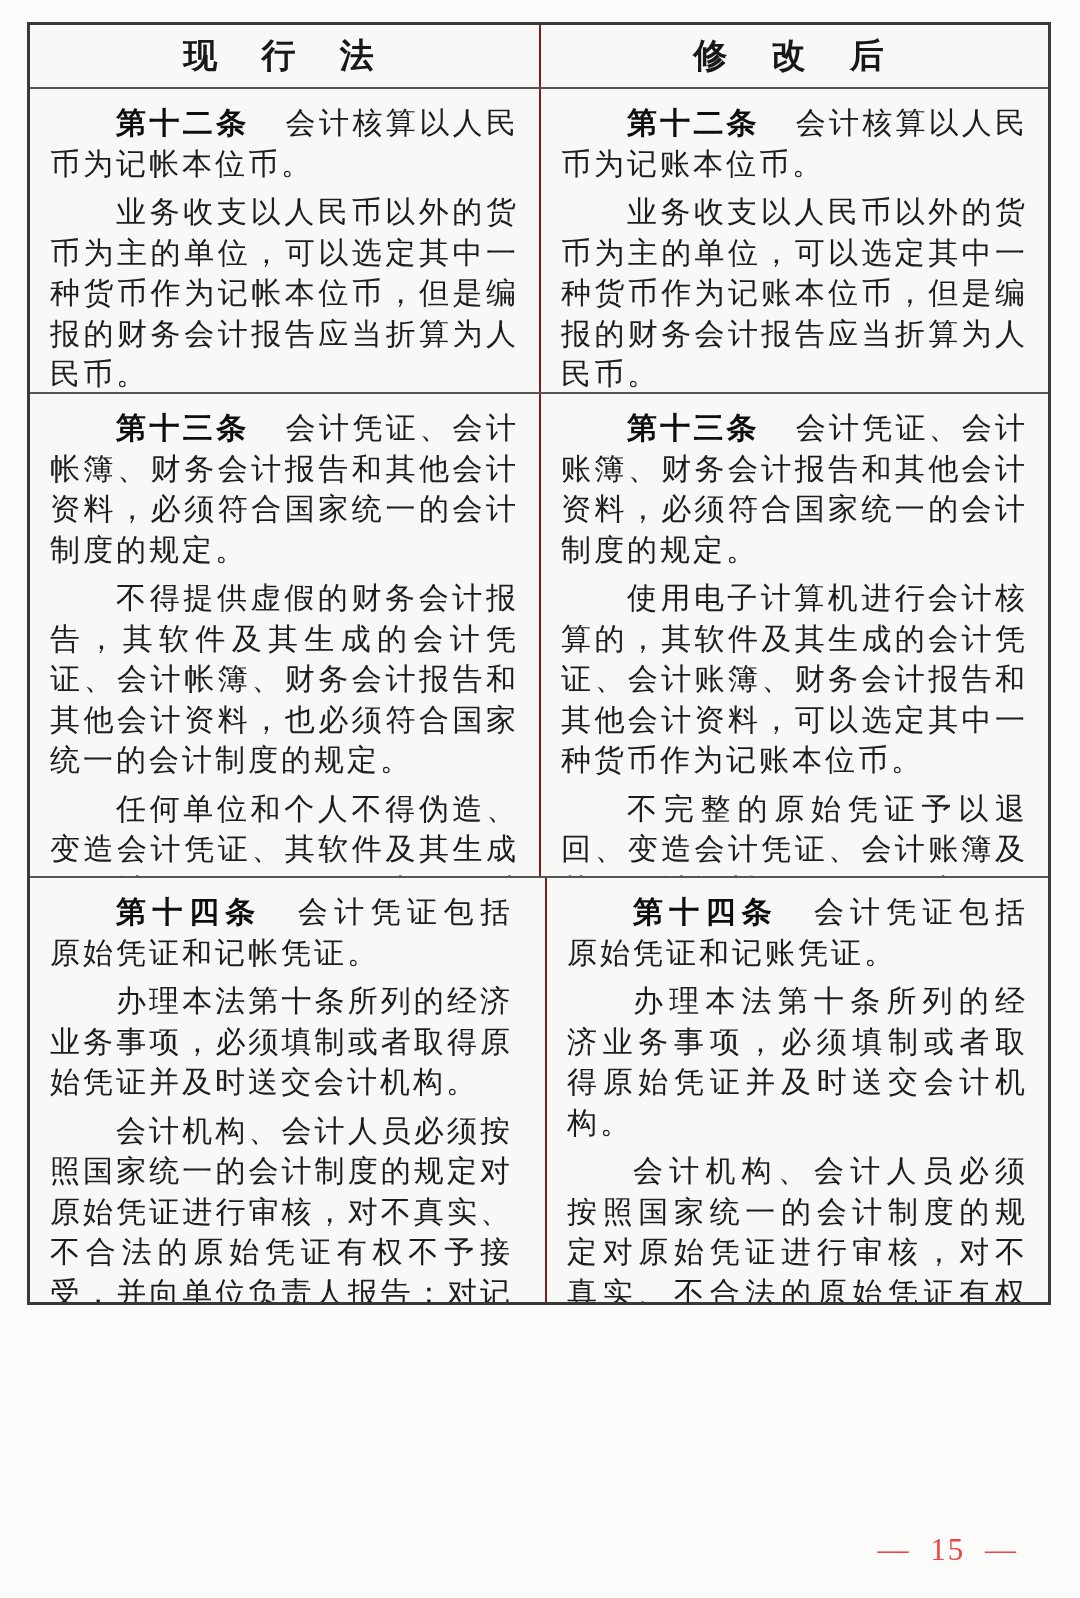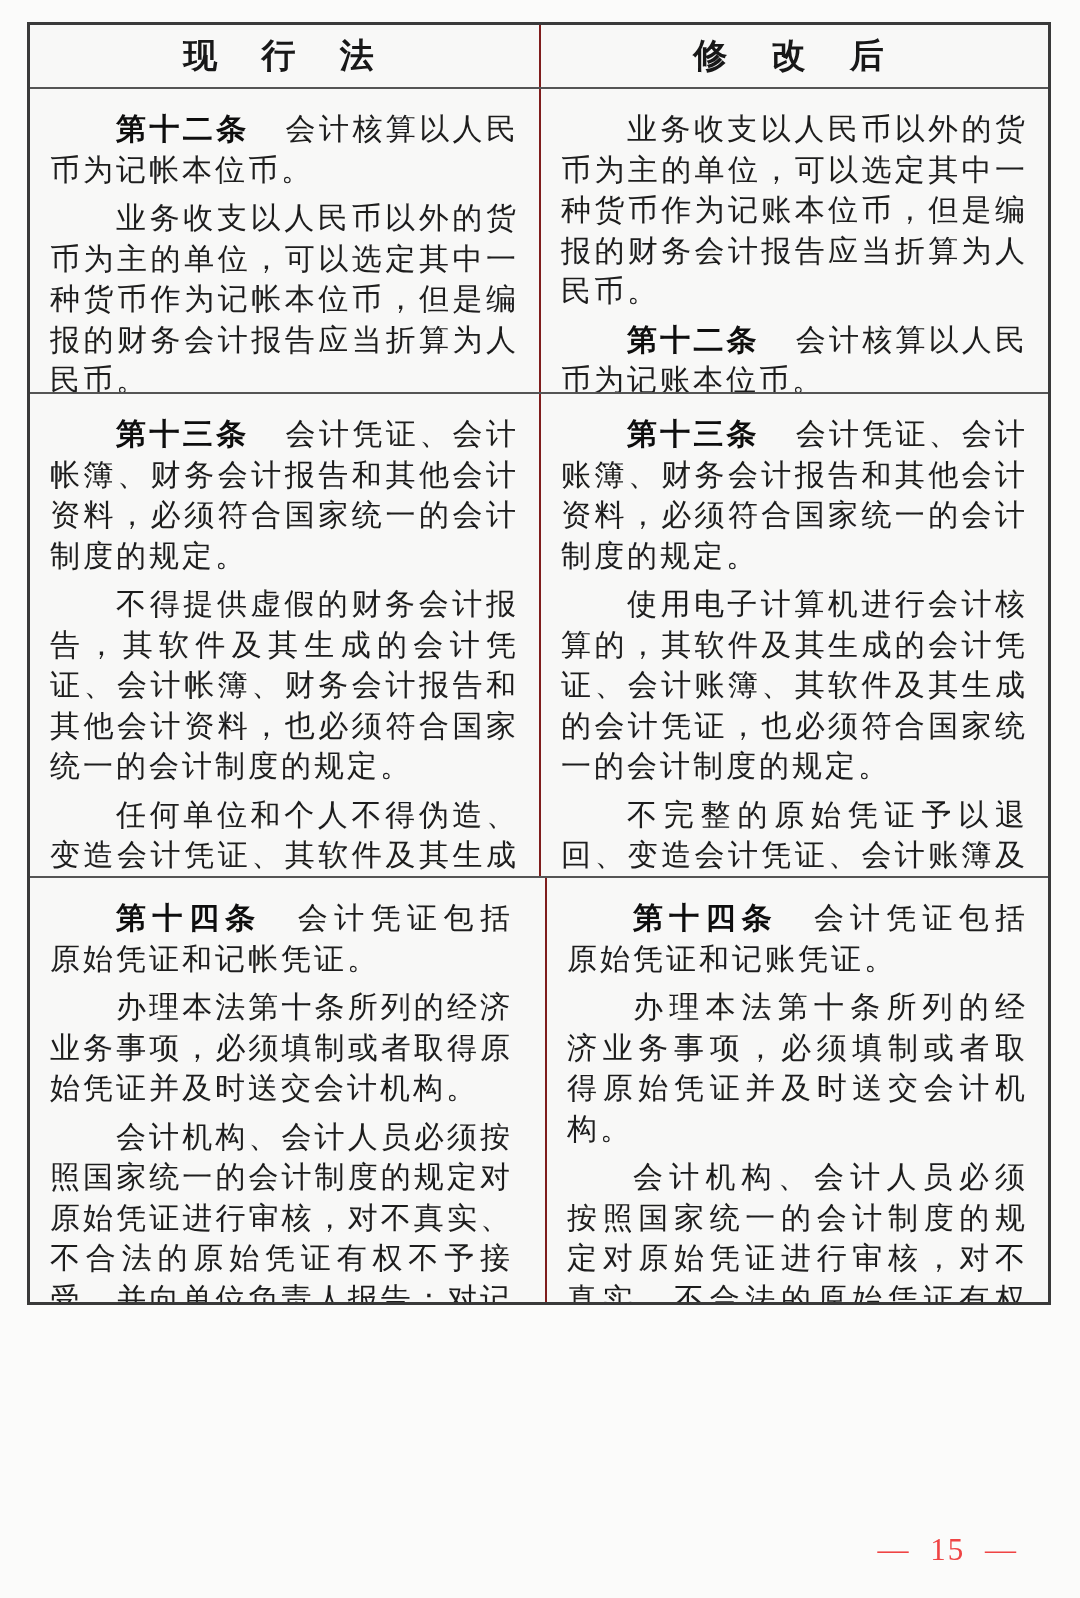--- a/index.html
+++ b/index.html
@@ -27,21 +27,21 @@
   .tr {
     display: flex;
     box-sizing: border-box;
     border-bottom: 2px solid #555;
     overflow: hidden;
   }
   .tr:last-child { border-bottom: none; }
   .td {
     width: 50%;
     box-sizing: border-box;
-    padding: 12px 12px;
+    padding: 6px 12px;
     overflow: hidden;
   }
   .td + .td { border-left: 2px solid #7f1d1d; }
   .row-head   { height: 64px; }
   .row-body-1 { height: 305px; }
   .row-body-2 { height: 484px; }
   .row-body-3 { height: 424px; gap: 12px; }
   .th {
     display: flex;
     align-items: center;
@@ -87,34 +87,34 @@
       <div class="td th">现行法</div>
       <div class="td th">修改后</div>
     </div>
 
     <div class="tr row-body-1">
       <div class="td">
         <p class="para"><b class="art">第十二条</b><span>会计核算以人民币为记帐本位币。</span></p>
         <p class="para">业务收支以人民币以外的货币为主的单位，可以选定其中一种货币作为记帐本位币，但是编报的财务会计报告应当折算为人民币。</p>
       </div>
       <div class="td">
+        <p class="para"><b class="art">第十二条</b><span>会计核算以人民币为记账本位币。</span></p>
         <p class="para">业务收支以人民币以外的货币为主的单位，可以选定其中一种货币作为记账本位币，但是编报的财务会计报告应当折算为人民币。</p>
-        <p class="para"><b class="art">第十二条</b><span>会计核算以人民币为记账本位币。</span></p>
       </div>
     </div>
 
     <div class="tr row-body-2">
       <div class="td">
         <p class="para"><b class="art">第十三条</b><span>会计凭证、会计帐簿、财务会计报告和其他会计资料，必须符合国家统一的会计制度的规定。</span></p>
         <p class="para">不得提供虚假的财务会计报告，其软件及其生成的会计凭证、会计帐簿、财务会计报告和其他会计资料，也必须符合国家统一的会计制度的规定。</p>
         <p class="para">任何单位和个人不得伪造、变造会计凭证、其软件及其生成的会计凭证，不得提供虚假的财务会计报告。</p>
       </div>
       <div class="td">
         <p class="para"><b class="art">第十三条</b><span>会计凭证、会计账簿、财务会计报告和其他会计资料，必须符合国家统一的会计制度的规定。</span></p>
-        <p class="para">使用电子计算机进行会计核算的，其软件及其生成的会计凭证、会计账簿、其软件及其生成的会计凭证，也必须符合国家统一的会计制度的规定。</p>
+        <p class="para">使用电子计算机进行会计核算的，其软件及其生成的会计凭证、会计账簿、财务会计报告和其他会计资料，可以选定其中一种货币作为记账本位币。</p>
         <p class="para">不完整的原始凭证予以退回、变造会计凭证、会计账簿及其他会计资料，不得提供虚假的财务会计报告。</p>
       </div>
     </div>
 
     <div class="tr row-body-3">
       <div class="td">
         <p class="para"><b class="art">第十四条</b><span>会计凭证包括原始凭证和记帐凭证。</span></p>
         <p class="para">办理本法第十条所列的经济业务事项，必须填制或者取得原始凭证并及时送交会计机构。</p>
         <p class="para">会计机构、会计人员必须按照国家统一的会计制度的规定对原始凭证进行审核，对不真实、不合法的原始凭证有权不予接受，并向单位负责人报告；对记载不准确、不完整的原始凭证予以退回，并要求按照国家统一的会计制度的规定更正、补充。</p>
         <p class="para">原始凭证记载的各项内容均</p>

